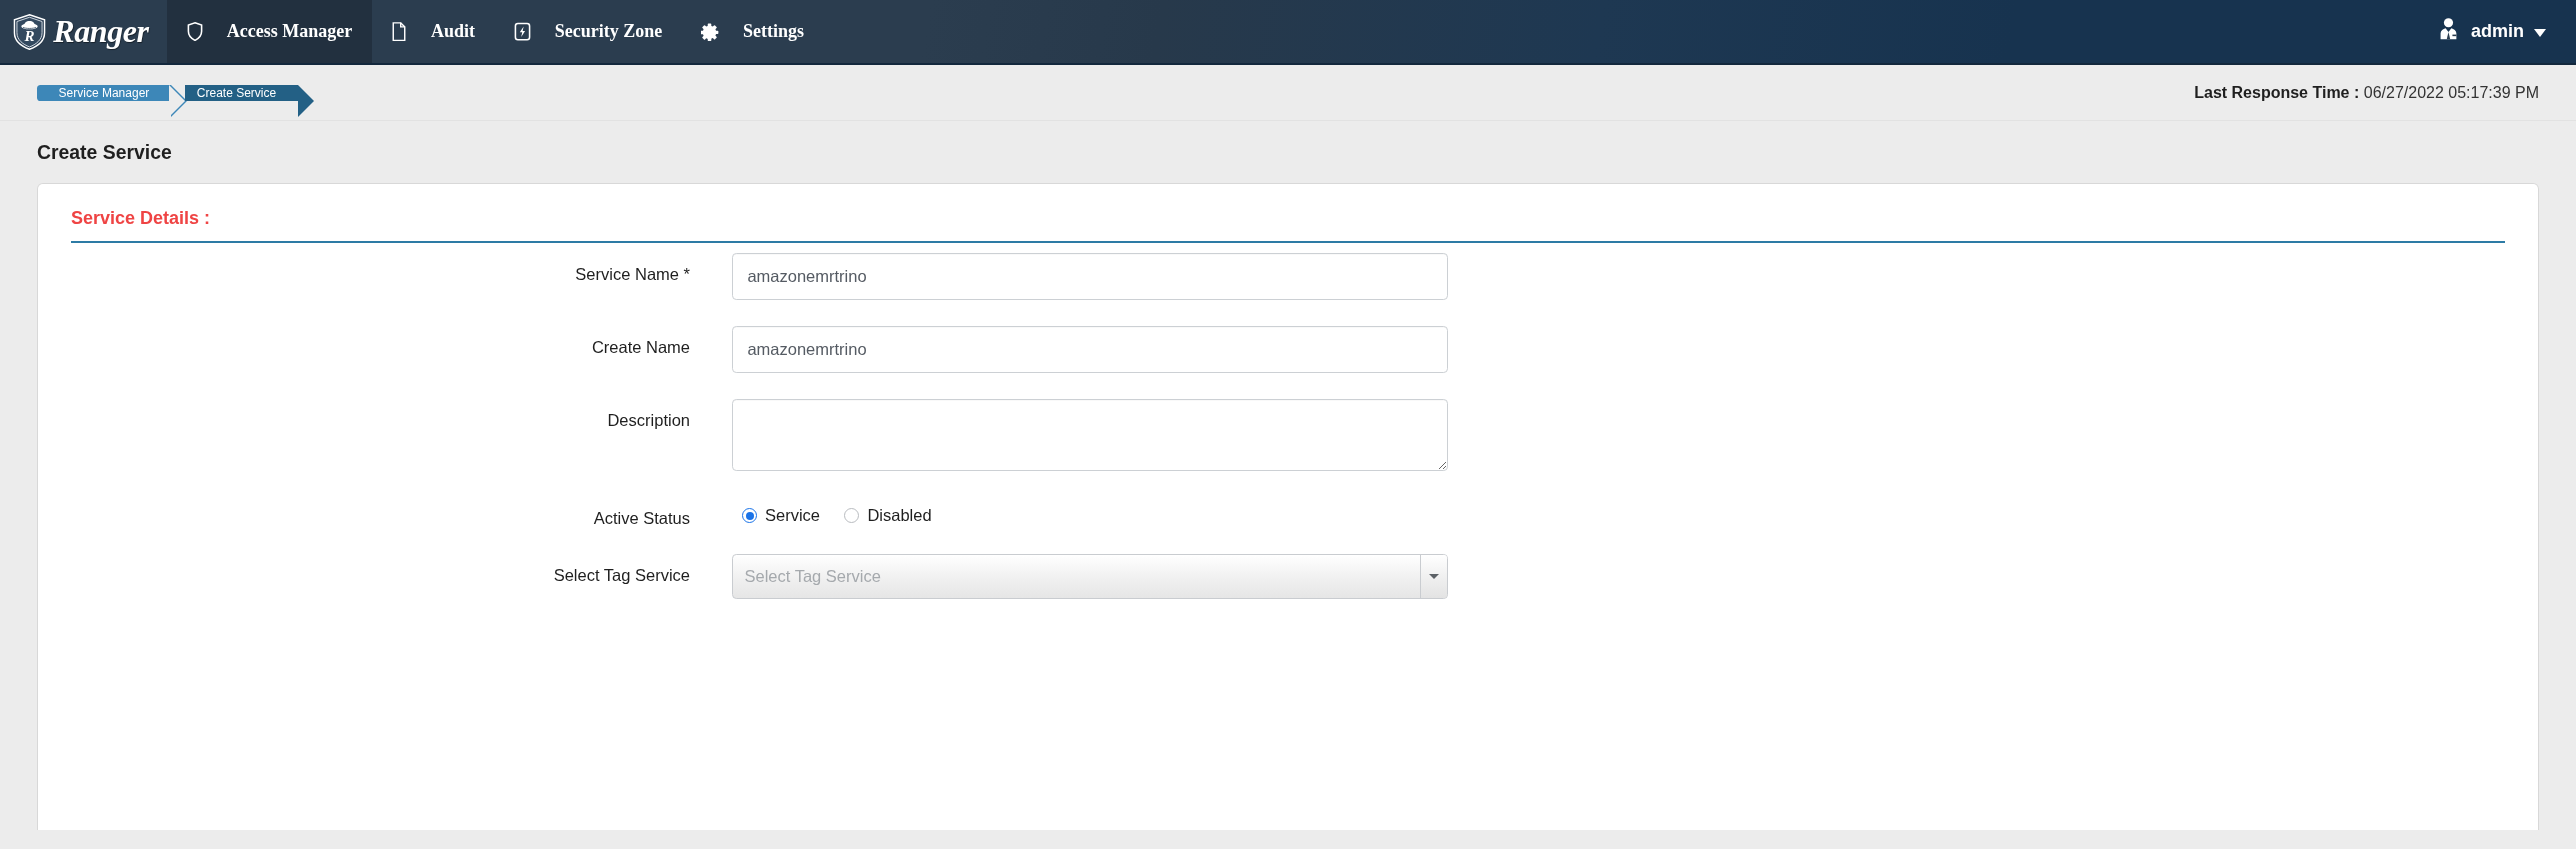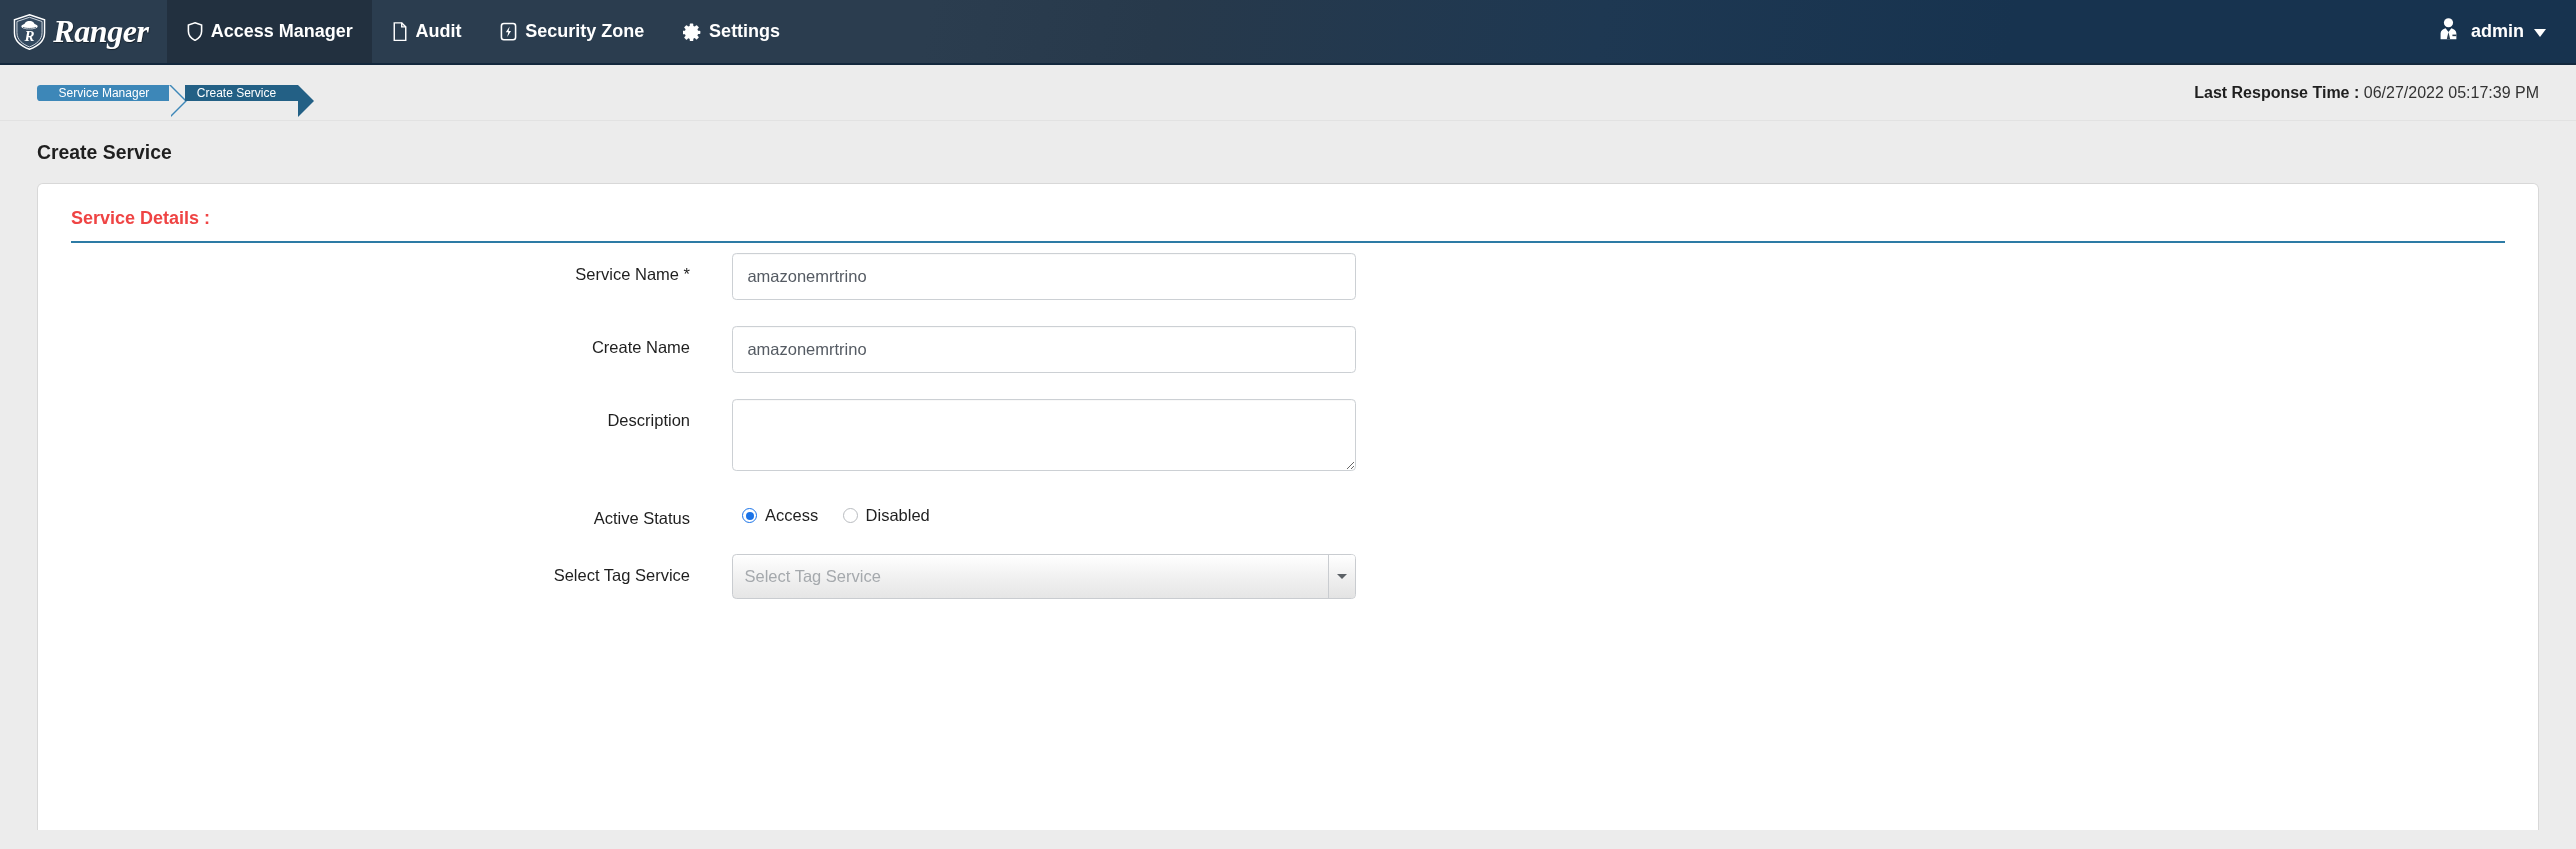--- a/index.html
+++ b/index.html
@@ -36,28 +36,29 @@
     font-family: "Liberation Serif", serif;
     font-style: italic;
     font-weight: bold;
     font-size: 32px;
     letter-spacing: -0.4px;
     margin-left: 7.2px;
     text-shadow: 0.7px 0.7px 0.7px rgba(0,0,0,.45);
   }
 
   .nav-item {
-    display: flex; align-items: center; gap: 8px;
+    display: flex; align-items: center; gap: 24px;
     height: 100%;
     padding: 0 19.4px;
     color: #ffffff;
     font-size: 18px;
     font-weight: bold;
     text-decoration: none;
     white-space: nowrap;
+    font-family: Liberation Serif, serif;
   }
   .nav-item.active { background: rgba(0,0,0,0.20); }
   .nav-item .nico { display: flex; align-items: center; }
 
   .nav-right {
     margin-left: auto;
     display: flex; align-items: center;
     padding-right: 30px;
     gap: 10px;
   }
@@ -184,21 +185,21 @@
   .form-label {
     width: 661px;
     text-align: right;
     padding-right: 42px;
     padding-top: 12.2px;
     font-size: 16.5px;
     color: #1f1f1f;
     white-space: nowrap;
   }
   .req { color: #1f1f1f; }
-  .form-control-wrap { width: 624px; }
+  .form-control-wrap { width: 716px; }
 
   .txt-input {
     width: 100%;
     height: 47px;
     border: 0.7px solid #ccd0d4;
     border-radius: 4.3px;
     padding: 0 14.4px;
     font-size: 16.5px;
     color: #555b63;
     font-family: "Liberation Sans", sans-serif;
@@ -417,21 +418,21 @@
           <textarea class="txt-area" style=""></textarea>
         </div>
       </div>
 
       <div class="form-row">
         <div class="form-label">Active Status</div>
         <div class="form-control-wrap">
           <div class="radio-group">
             <label class="radio-opt">
               <span class="radio-dot on"></span>
-              <span>Access</span>
+              <span>Service</span>
             </label>
             <label class="radio-opt">
               <span class="radio-dot"></span>
               <span>Disabled</span>
             </label>
           </div>
         </div>
       </div>
 
       <div class="form-row">

